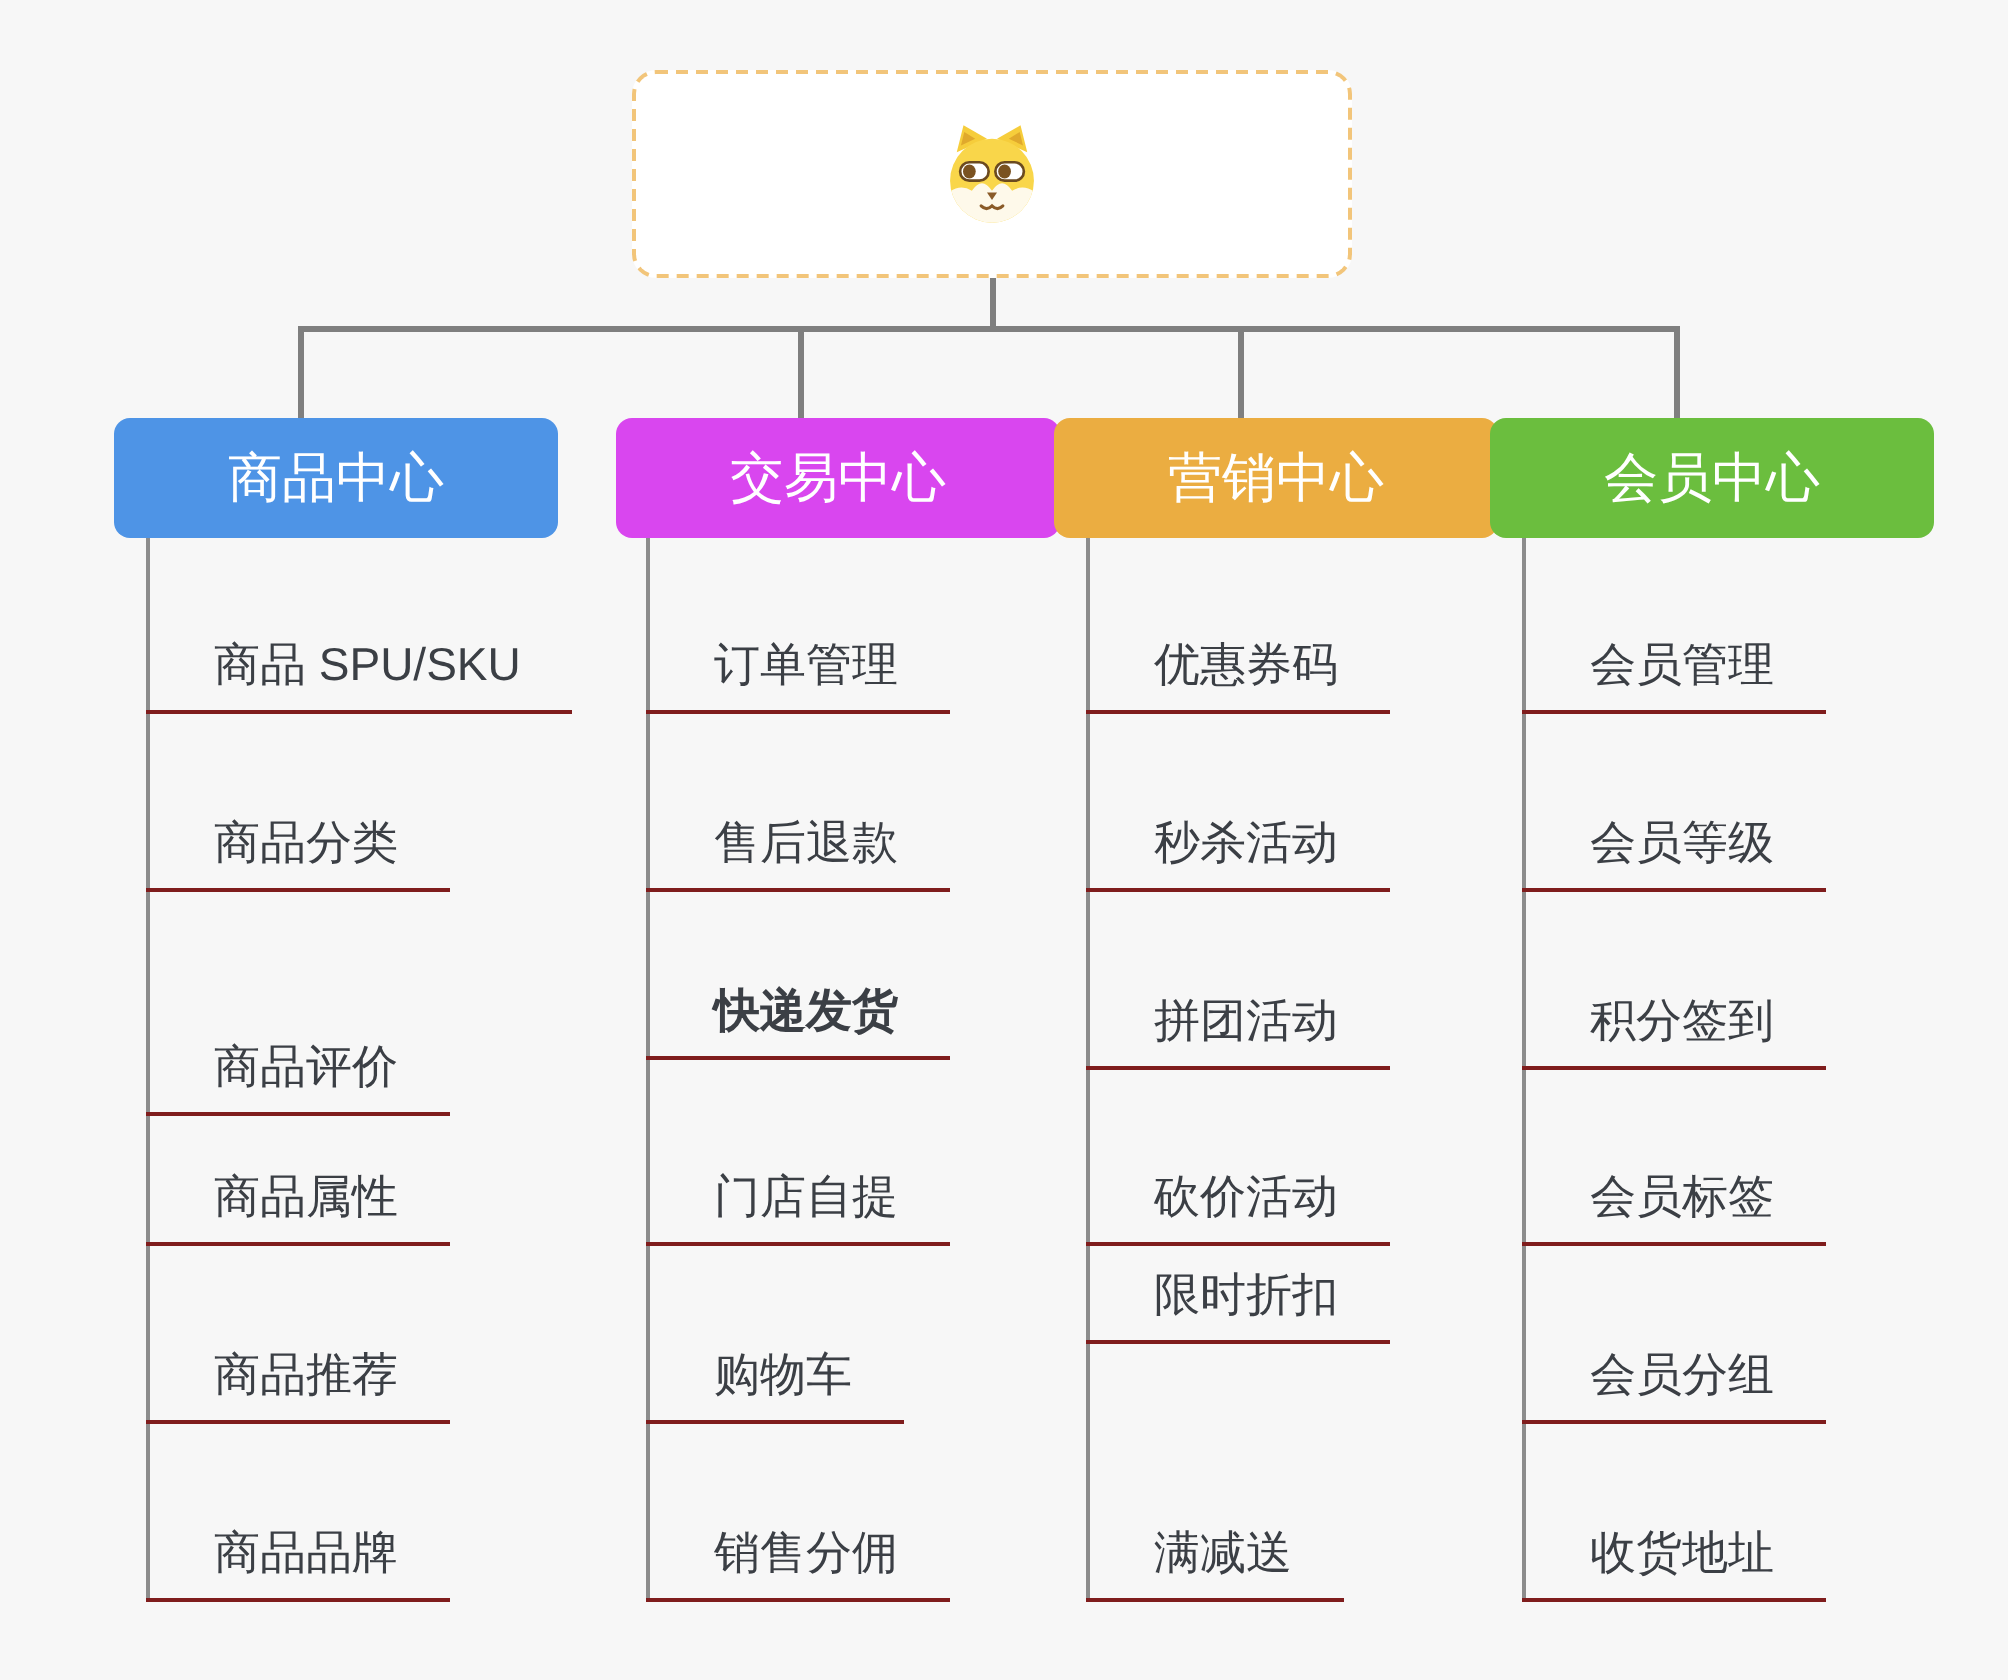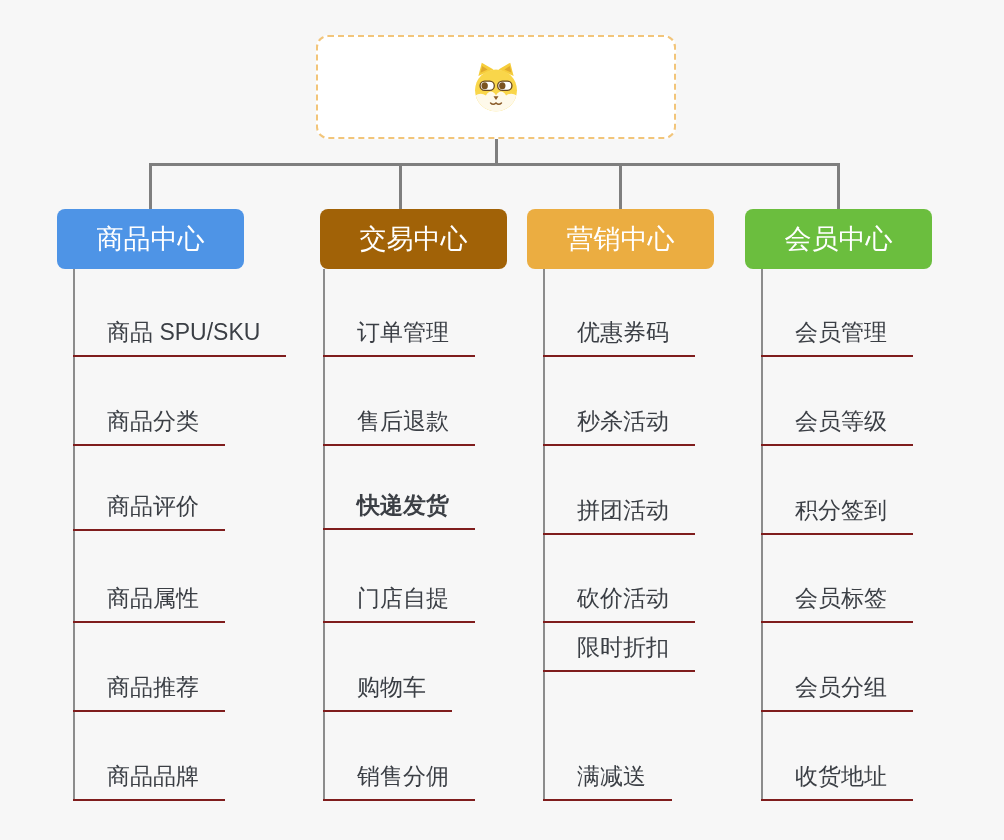--- a/index.html
+++ b/index.html
@@ -26,21 +26,21 @@
     letter-spacing:1px;
   }
   .dog-svg{display:block;}
 
   
   .line{position:absolute;background:#7f7f7f;}
   .trunk{position:absolute;width:2px;background:#8c8c8c;}
 
   
   .branch-header{
-    position:absolute;width:187px;height:60px;
+    position:absolute;width:222px;height:60px;
     border-radius:8px;
     display:flex;align-items:center;justify-content:center;
     color:#ffffff;font-size:27px;
     cursor:default;
   }
 
   
   .leaf{
     position:absolute;height:42px;
     box-sizing:border-box;
@@ -89,25 +89,25 @@
       <div class="line" style="left: 148.5px; top: 163px; width: 3px; height: 46px; background: rgb(127, 127, 127);"></div>
       <div class="line" style="left: 398.5px; top: 163px; width: 3px; height: 46px; background: rgb(127, 127, 127);"></div>
       <div class="line" style="left: 618.5px; top: 163px; width: 3px; height: 46px; background: rgb(127, 127, 127);"></div>
       <div class="line" style="left: 836.5px; top: 163px; width: 3px; height: 46px; background: rgb(127, 127, 127);"></div>
     </div>
   <div id="branches">
       <div class="branch-header" style="left: 57px; top: 209px; background: rgb(78, 148, 230);">商品中心</div>
       <div class="trunk" style="left: 73px; top: 269px; height: 532px;"></div>
       <div class="leaf" style="left: 73px; top: 315px;">商品 SPU/SKU</div>
       <div class="leaf" style="left: 73px; top: 403.8px;">商品分类</div>
-      <div class="leaf" style="left: 73px; top: 489px;">商品评价</div>
+      <div class="leaf" style="left: 73px; top: 516px;">商品评价</div>
       <div class="leaf" style="left: 73px; top: 581.4px;">商品属性</div>
       <div class="leaf" style="left: 73px; top: 670.2px;">商品推荐</div>
       <div class="leaf" style="left: 73px; top: 759px;">商品品牌</div>
-      <div class="branch-header" style="left: 320px; top: 209px; background: #a16207;">交易中心</div>
+      <div class="branch-header" style="left: 308px; top: 209px; background: #d946ef;">交易中心</div>
       <div class="trunk" style="left: 323px; top: 269px; height: 532px;"></div>
       <div class="leaf" style="left: 323px; top: 315px;">订单管理</div>
       <div class="leaf" style="left: 323px; top: 403.8px;">售后退款</div>
       <div class="leaf" style="left: 323px; top: 488px; font-weight: bold;">快递发货</div>
       <div class="leaf" style="left: 323px; top: 581.4px;">门店自提</div>
       <div class="leaf" style="left: 323px; top: 670.2px;">购物车</div>
       <div class="leaf" style="left: 323px; top: 759px;">销售分佣</div>
       <div class="branch-header" style="left: 527px; top: 209px; background: rgb(235, 173, 65);">营销中心</div>
       <div class="trunk" style="left: 543px; top: 269px; height: 532px;"></div>
       <div class="leaf" style="left: 543px; top: 315px;">优惠券码</div>

